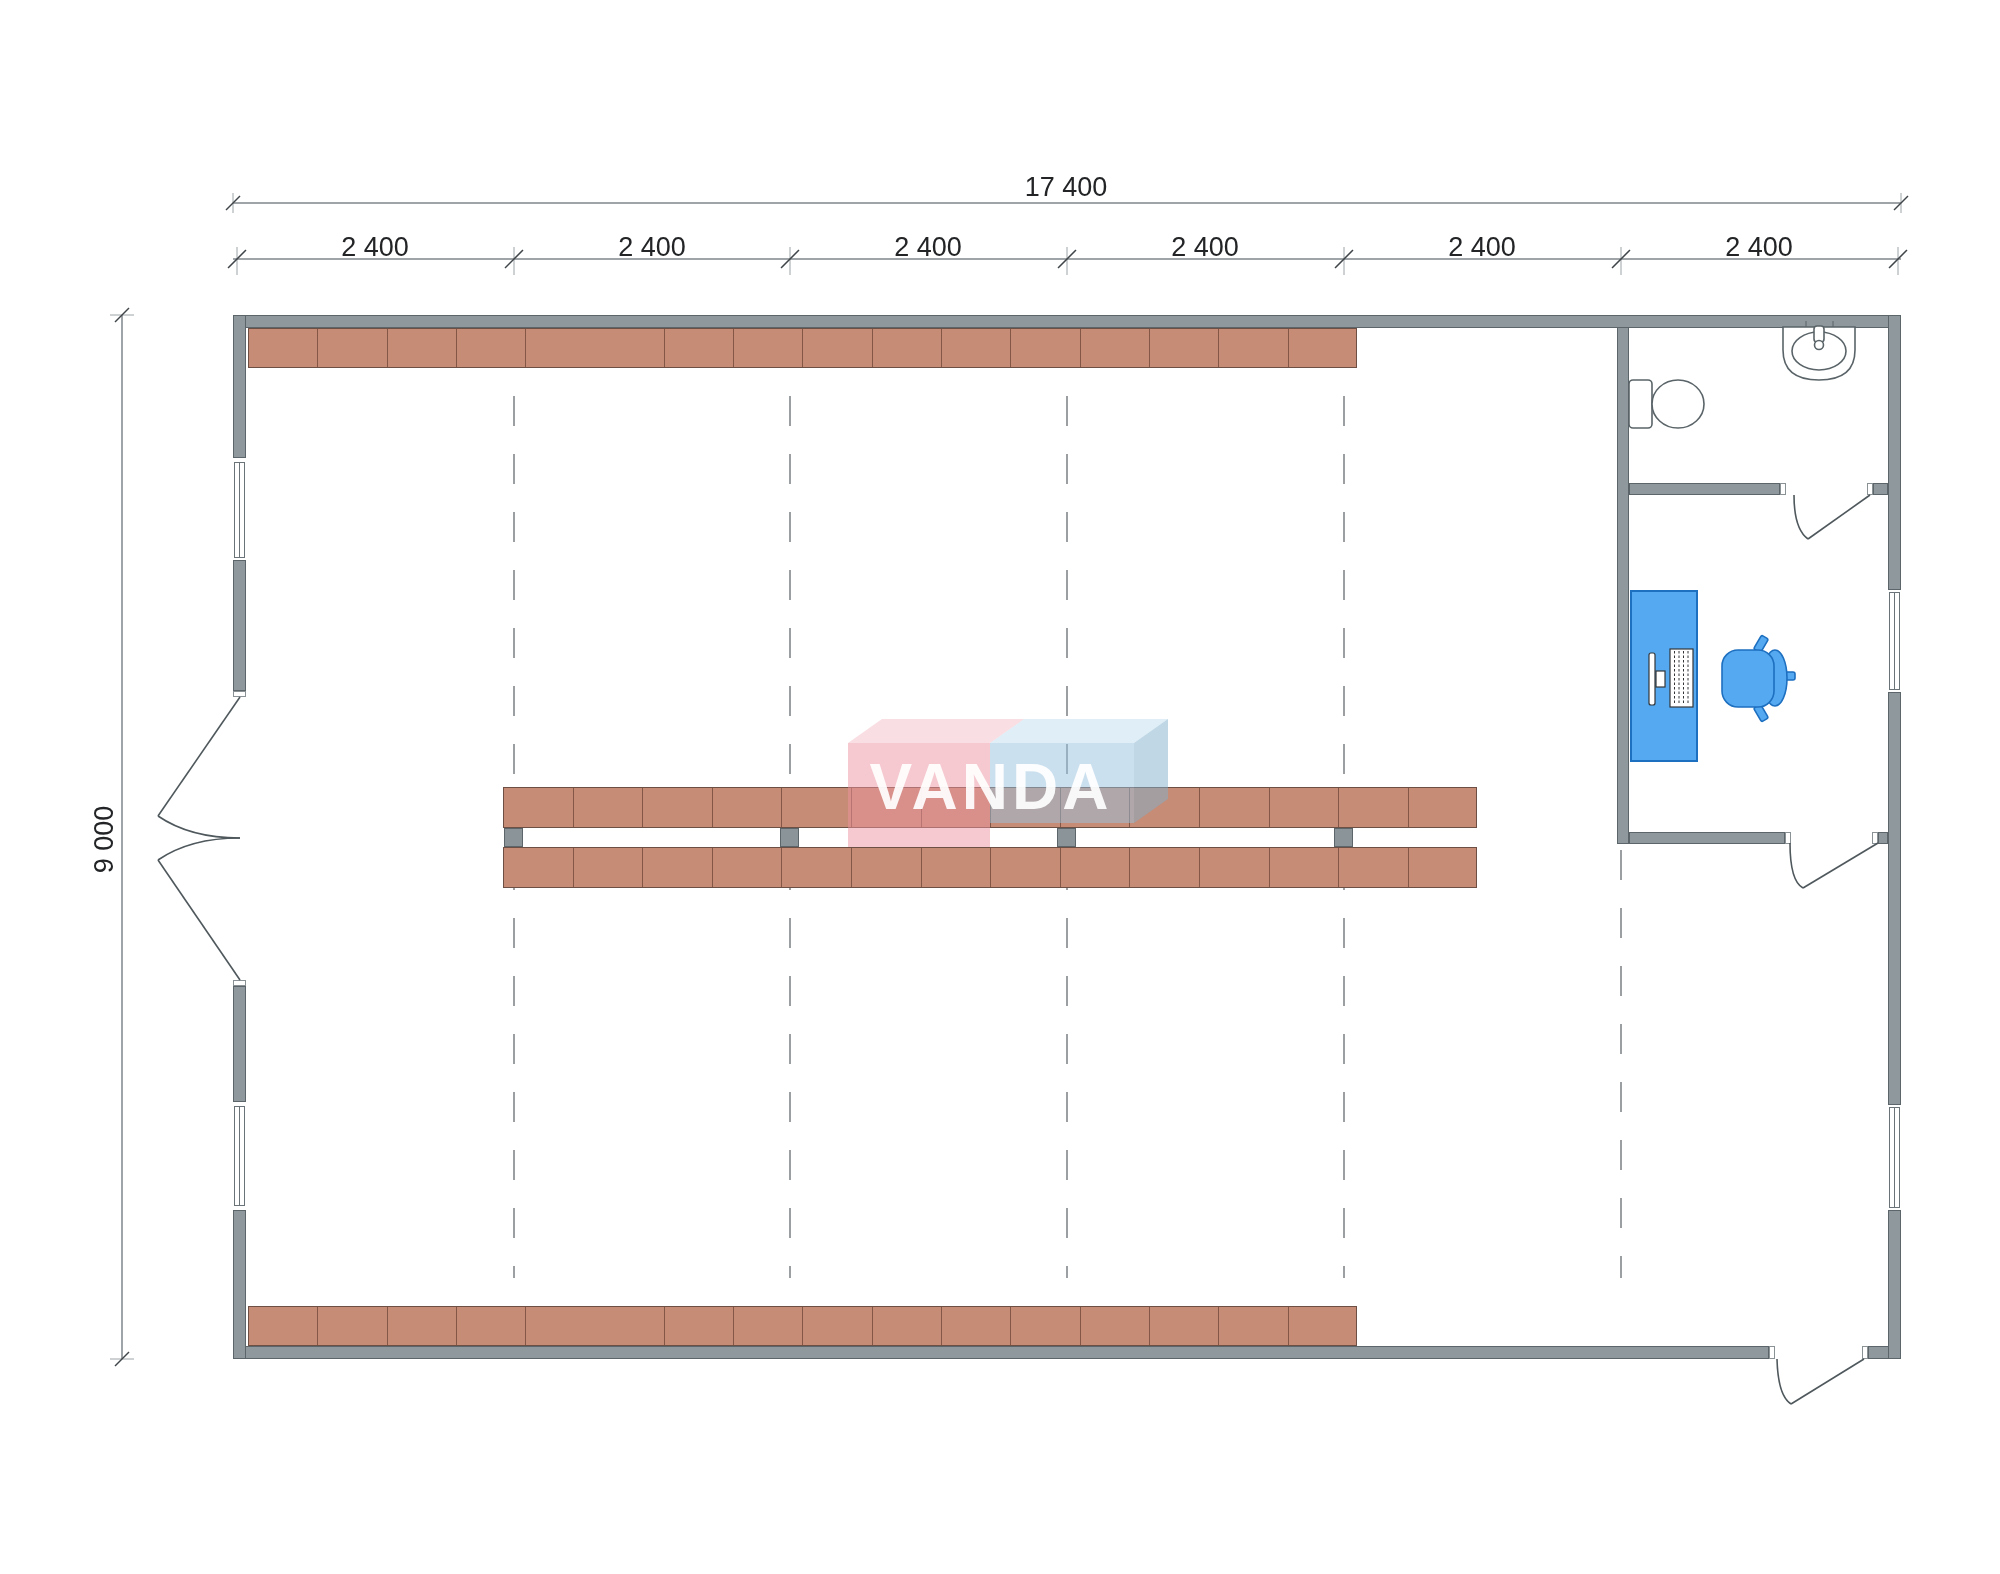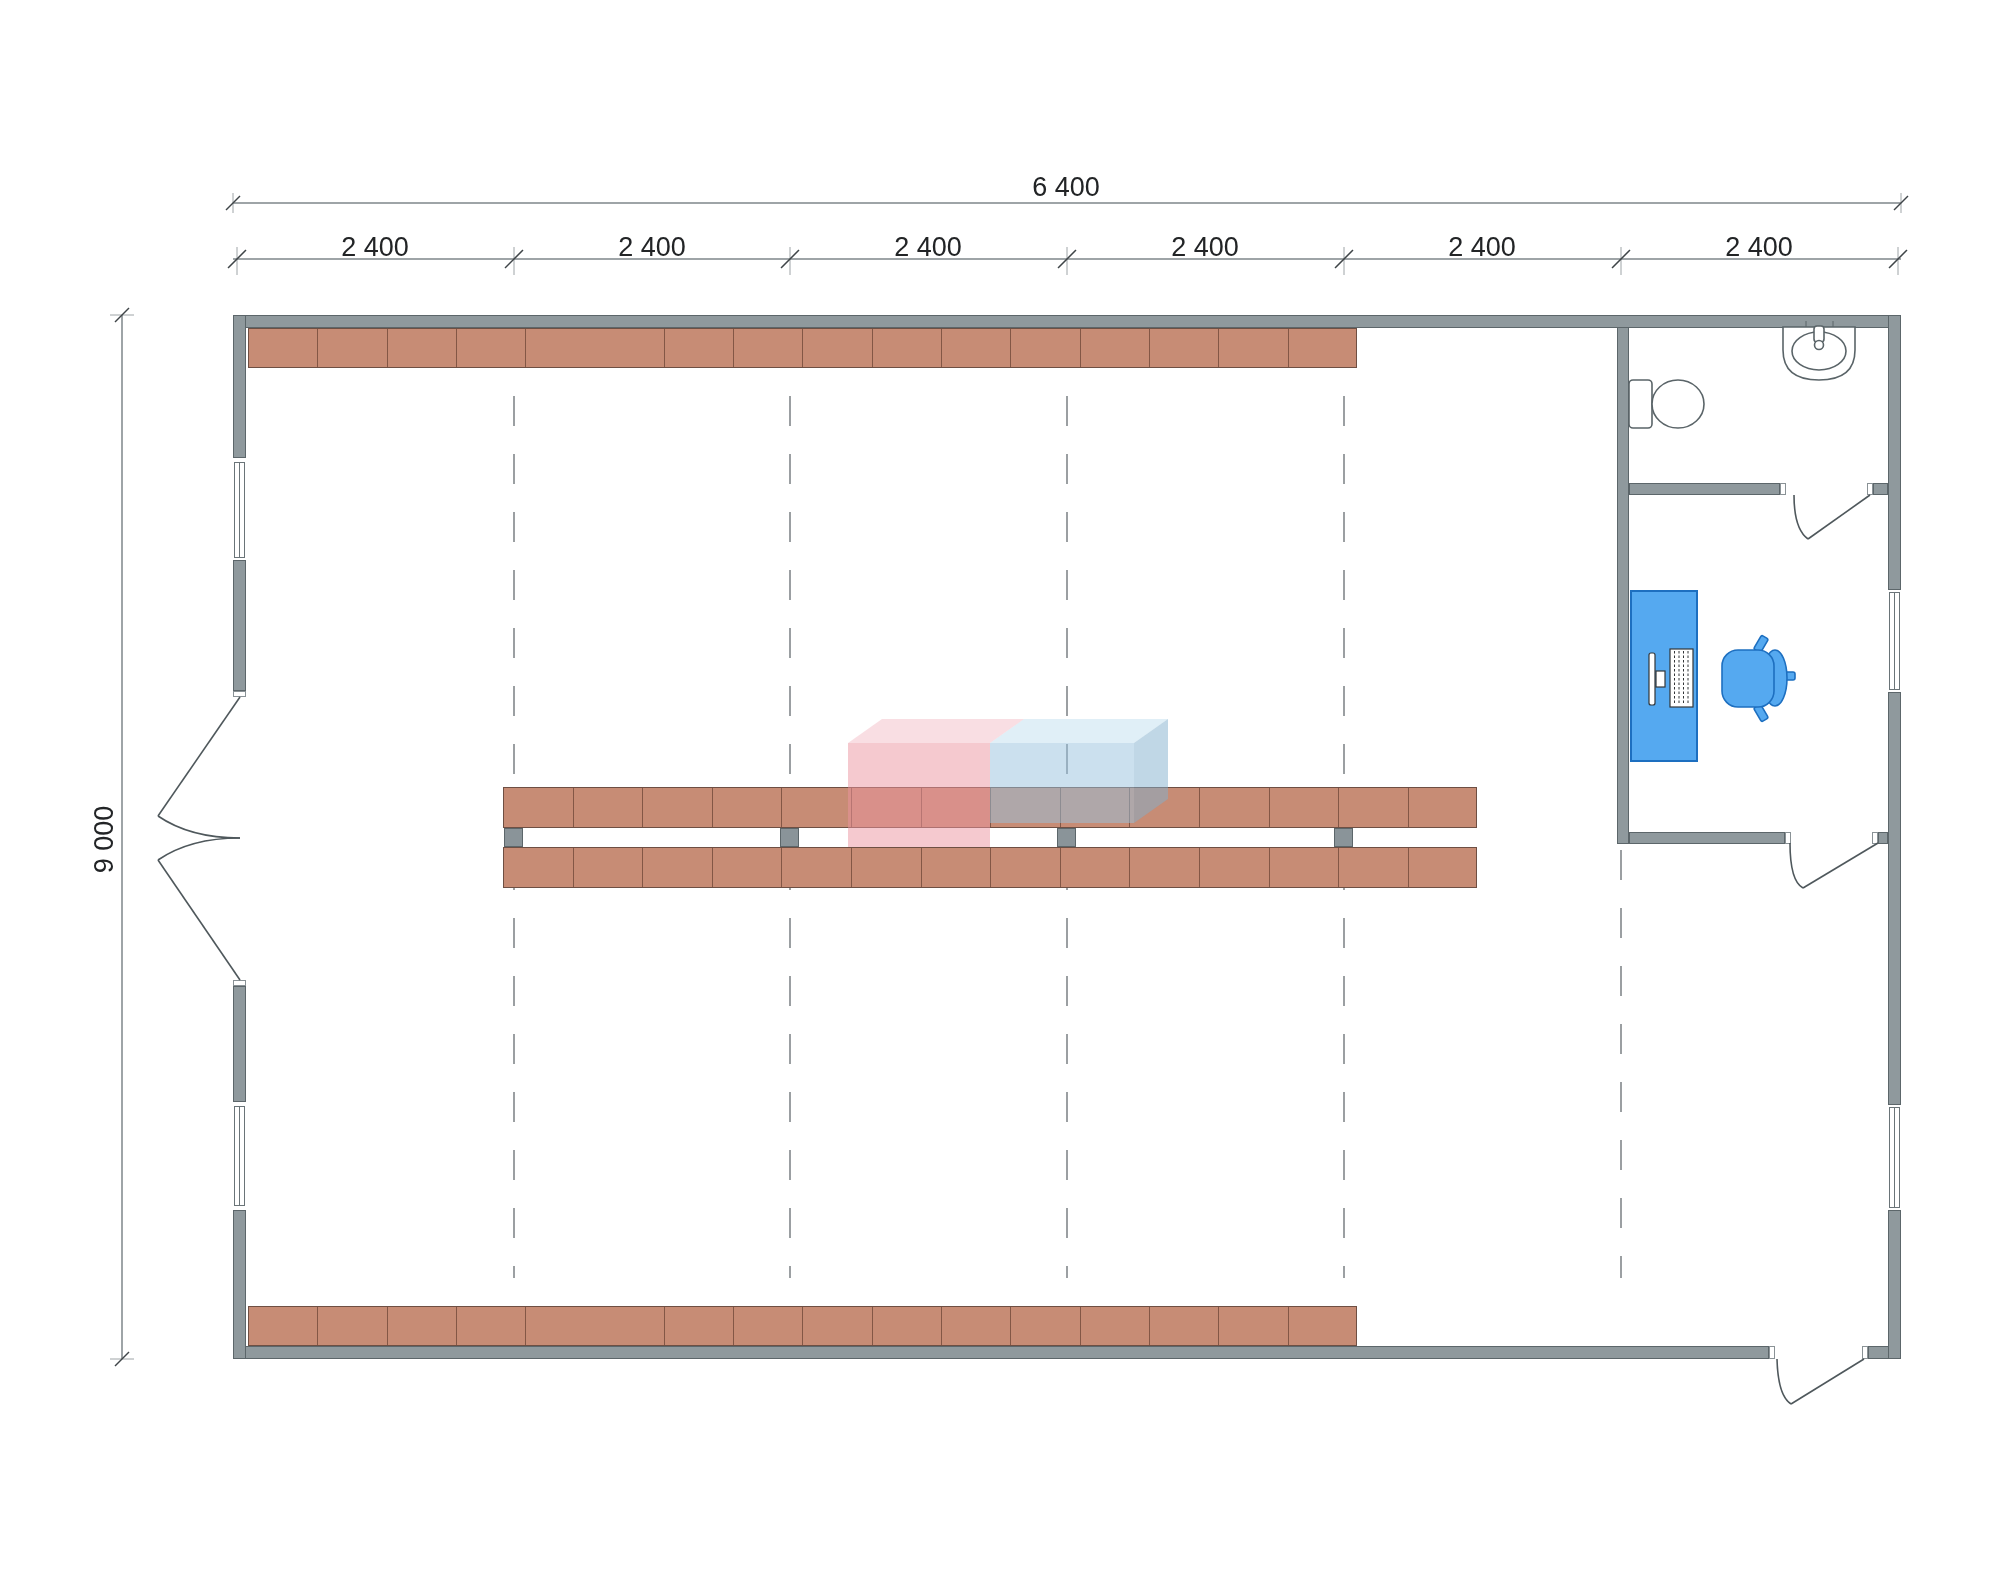--- a/index.html
+++ b/index.html
@@ -180,30 +180,31 @@
         <line x1="1058" y1="268" x2="1076" y2="250"></line>
         <line x1="1335" y1="268" x2="1353" y2="250"></line>
         <line x1="1612" y1="268" x2="1630" y2="250"></line>
         <line x1="1889" y1="268" x2="1907" y2="250"></line>
         <line x1="115" y1="322" x2="129" y2="308"></line>
         <line x1="115" y1="1366" x2="129" y2="1352"></line>
       </g>
     </g>
   </svg>
 
-  <div class="dimtext" style="left:1006px;top:172px;width:120px;">6 400</div>
+  <div class="dimtext" style="left:1006px;top:172px;width:120px;">17 400</div>
   <div class="dimtext" style="left:330px;top:232px;width:90px;">2 400</div>
   <div class="dimtext" style="left:607px;top:232px;width:90px;">2 400</div>
   <div class="dimtext" style="left:883px;top:232px;width:90px;">2 400</div>
   <div class="dimtext" style="left:1160px;top:232px;width:90px;">2 400</div>
   <div class="dimtext" style="left:1437px;top:232px;width:90px;">2 400</div>
   <div class="dimtext" style="left:1714px;top:232px;width:90px;">2 400</div>
   <div class="dimtext rot" style="left:64px;top:824px;width:80px;">9 000</div>
 
   <div class="abs wm" style="left:990px;top:719px;width:178px;height:24px;background:rgba(193,224,240,0.5);clip-path:polygon(34px 0,178px 0,144px 24px,0 24px);"></div>
   <div class="abs wm" style="left:1134px;top:719px;width:34px;height:104px;background:rgba(130,175,205,0.5);clip-path:polygon(0 24px,34px 0,34px 80px,0 104px);"></div>
   <div class="abs wm" style="left:990px;top:743px;width:144px;height:80px;background:rgba(151,193,221,0.5);"></div>
 
   <div class="abs wm" style="left:848px;top:719px;width:176px;height:24px;background:rgba(242,182,193,0.45);clip-path:polygon(34px 0,176px 0,142px 24px,0 24px);"></div>
   <div class="abs wm" style="left:848px;top:743px;width:142px;height:104px;background:rgba(235,147,159,0.5);"></div>
 
+  <div class="wm-text" style="left:836px;top:748px;width:310px;height:78px;">VANDA</div>
 
 </div>
 
 </body></html>

